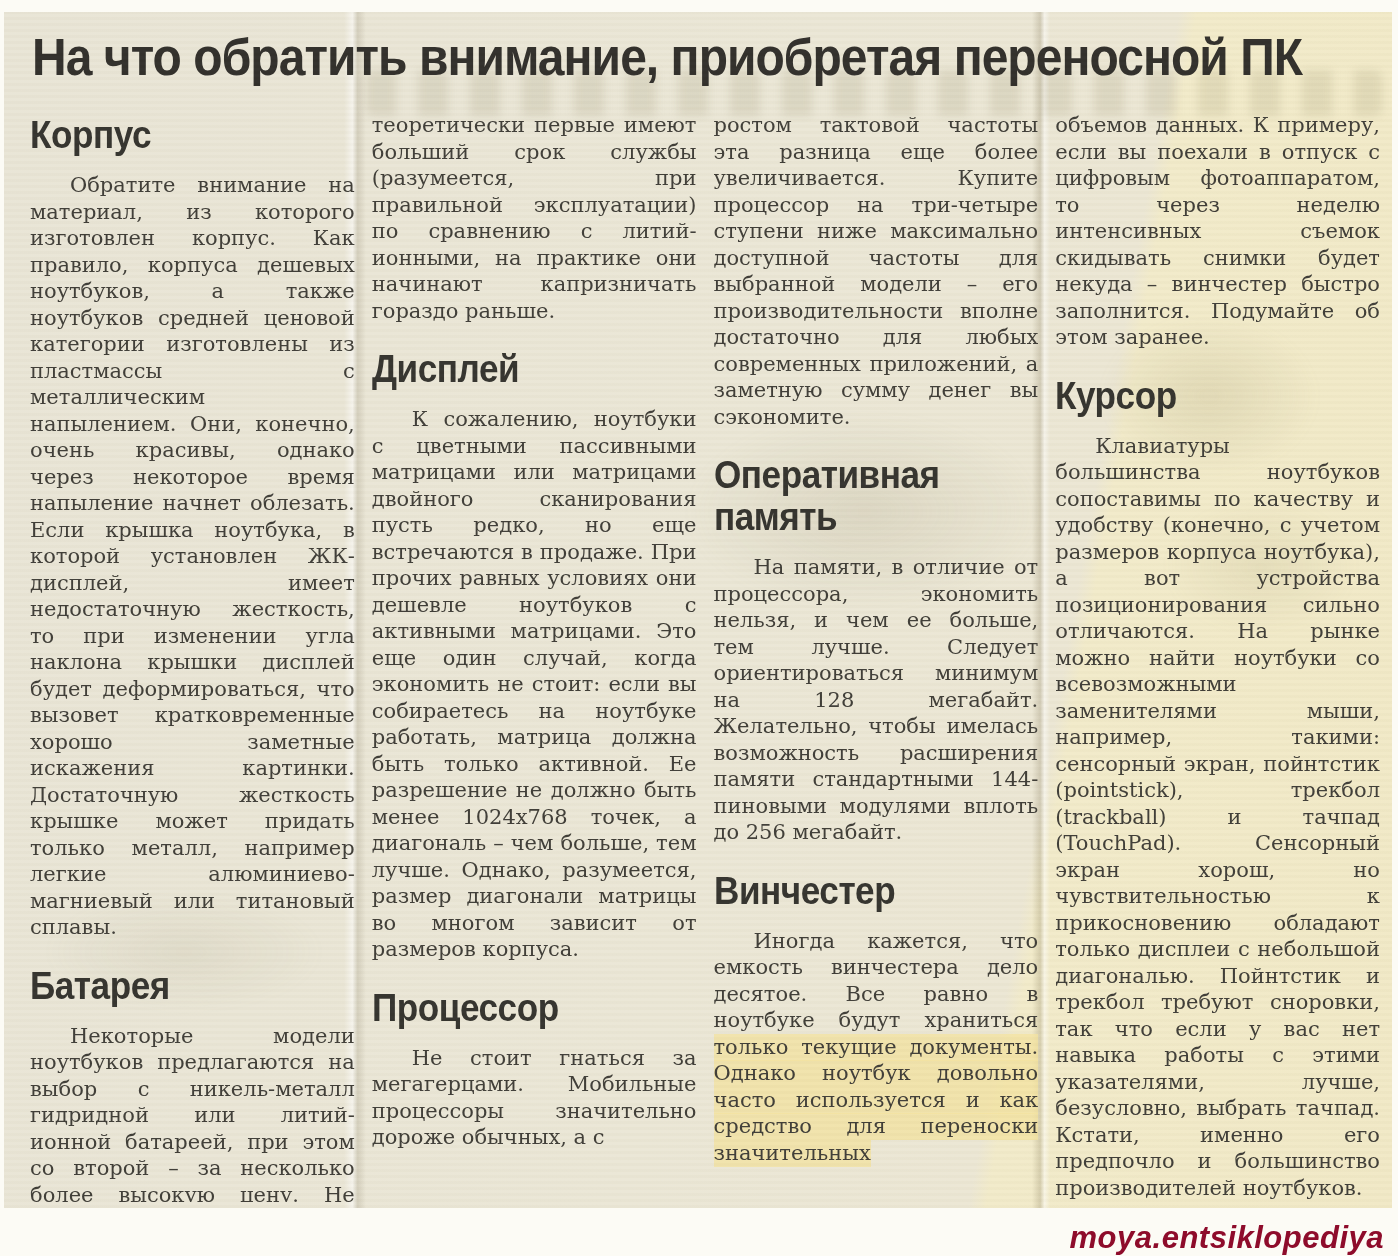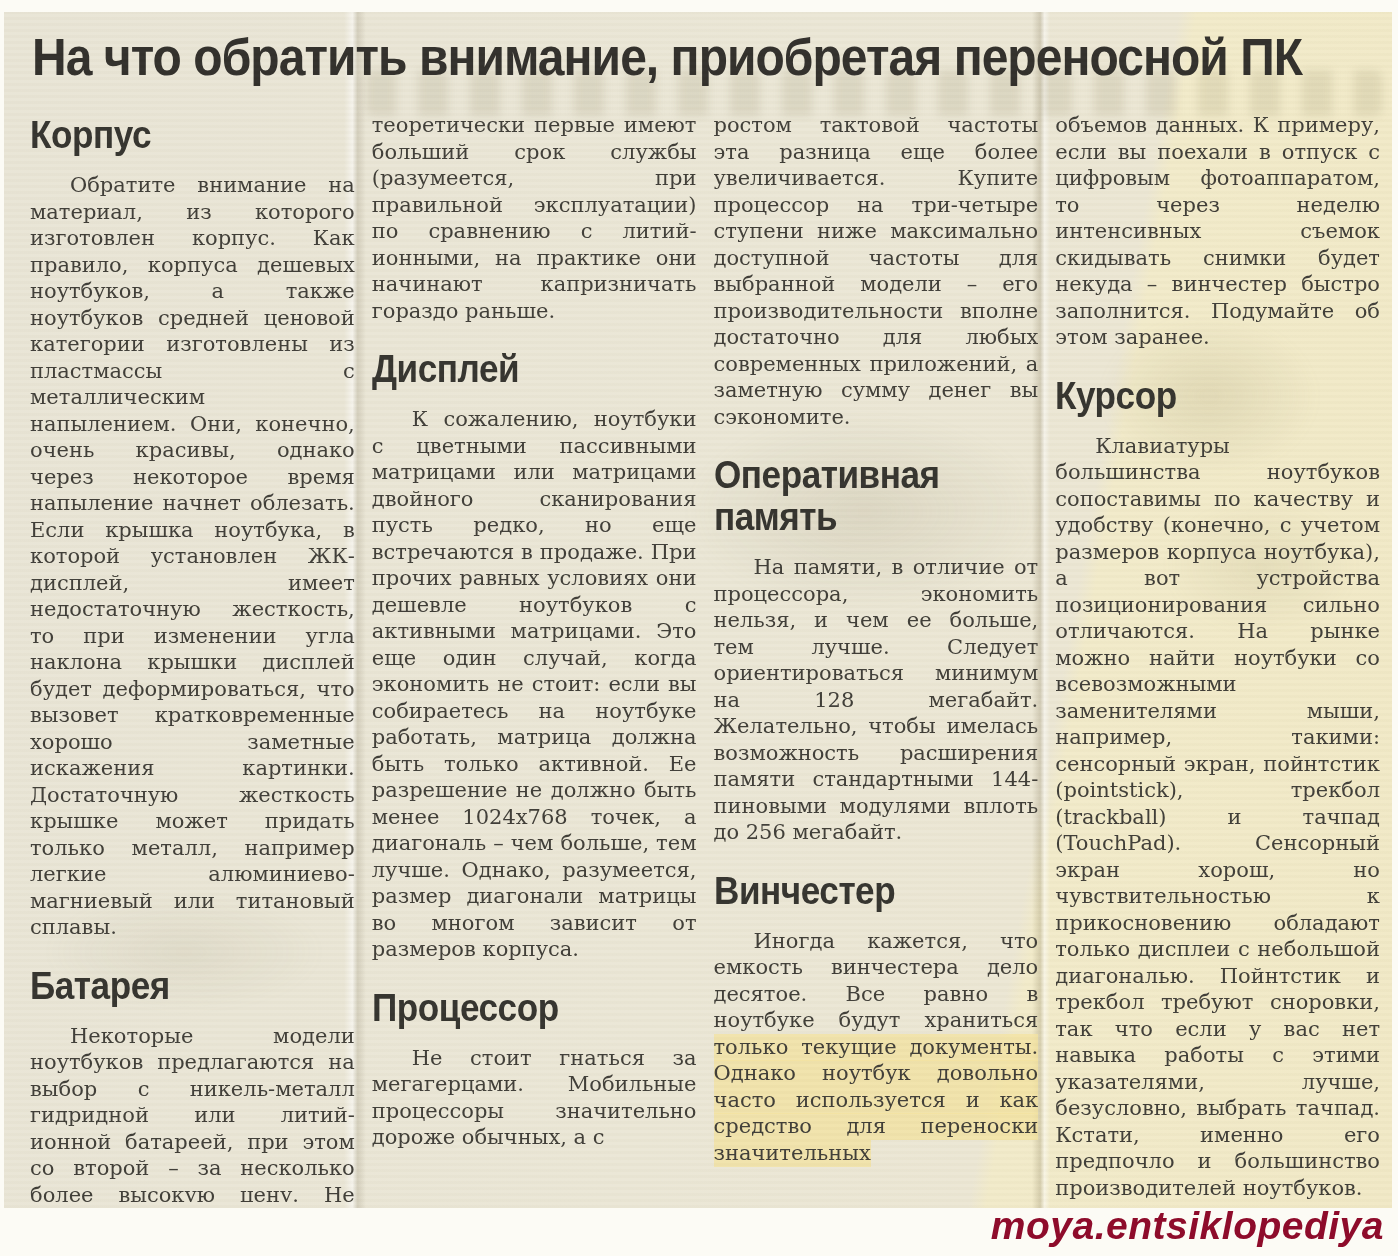--- a/index.html
+++ b/index.html
@@ -82,24 +82,24 @@
     text-indent:40px;
   }
   .col p.cont{text-indent:0;}
   .hl{
     background:rgba(243,226,158,.75);
     box-decoration-break:clone;-webkit-box-decoration-break:clone;
     padding:1px 0 2px 0;
   }
   
   .watermark{
-    position:absolute;right:14px;bottom:8px;
+    position:absolute;right:14px;bottom:0;
     font-family:"Liberation Sans", sans-serif;
     font-weight:bold;font-style:italic;
-    font-size:39px;color:#8e0c2b;letter-spacing:.5px;
+    font-size:31px;color:#8e0c2b;letter-spacing:.5px;
   }
 </style>
 </head>
 <body>
 
 <div class="paper">
   <div class="crease-1"></div>
   <div class="seam"></div>
   <div class="ghost-band"></div>
   <div class="blotch-a"></div>

